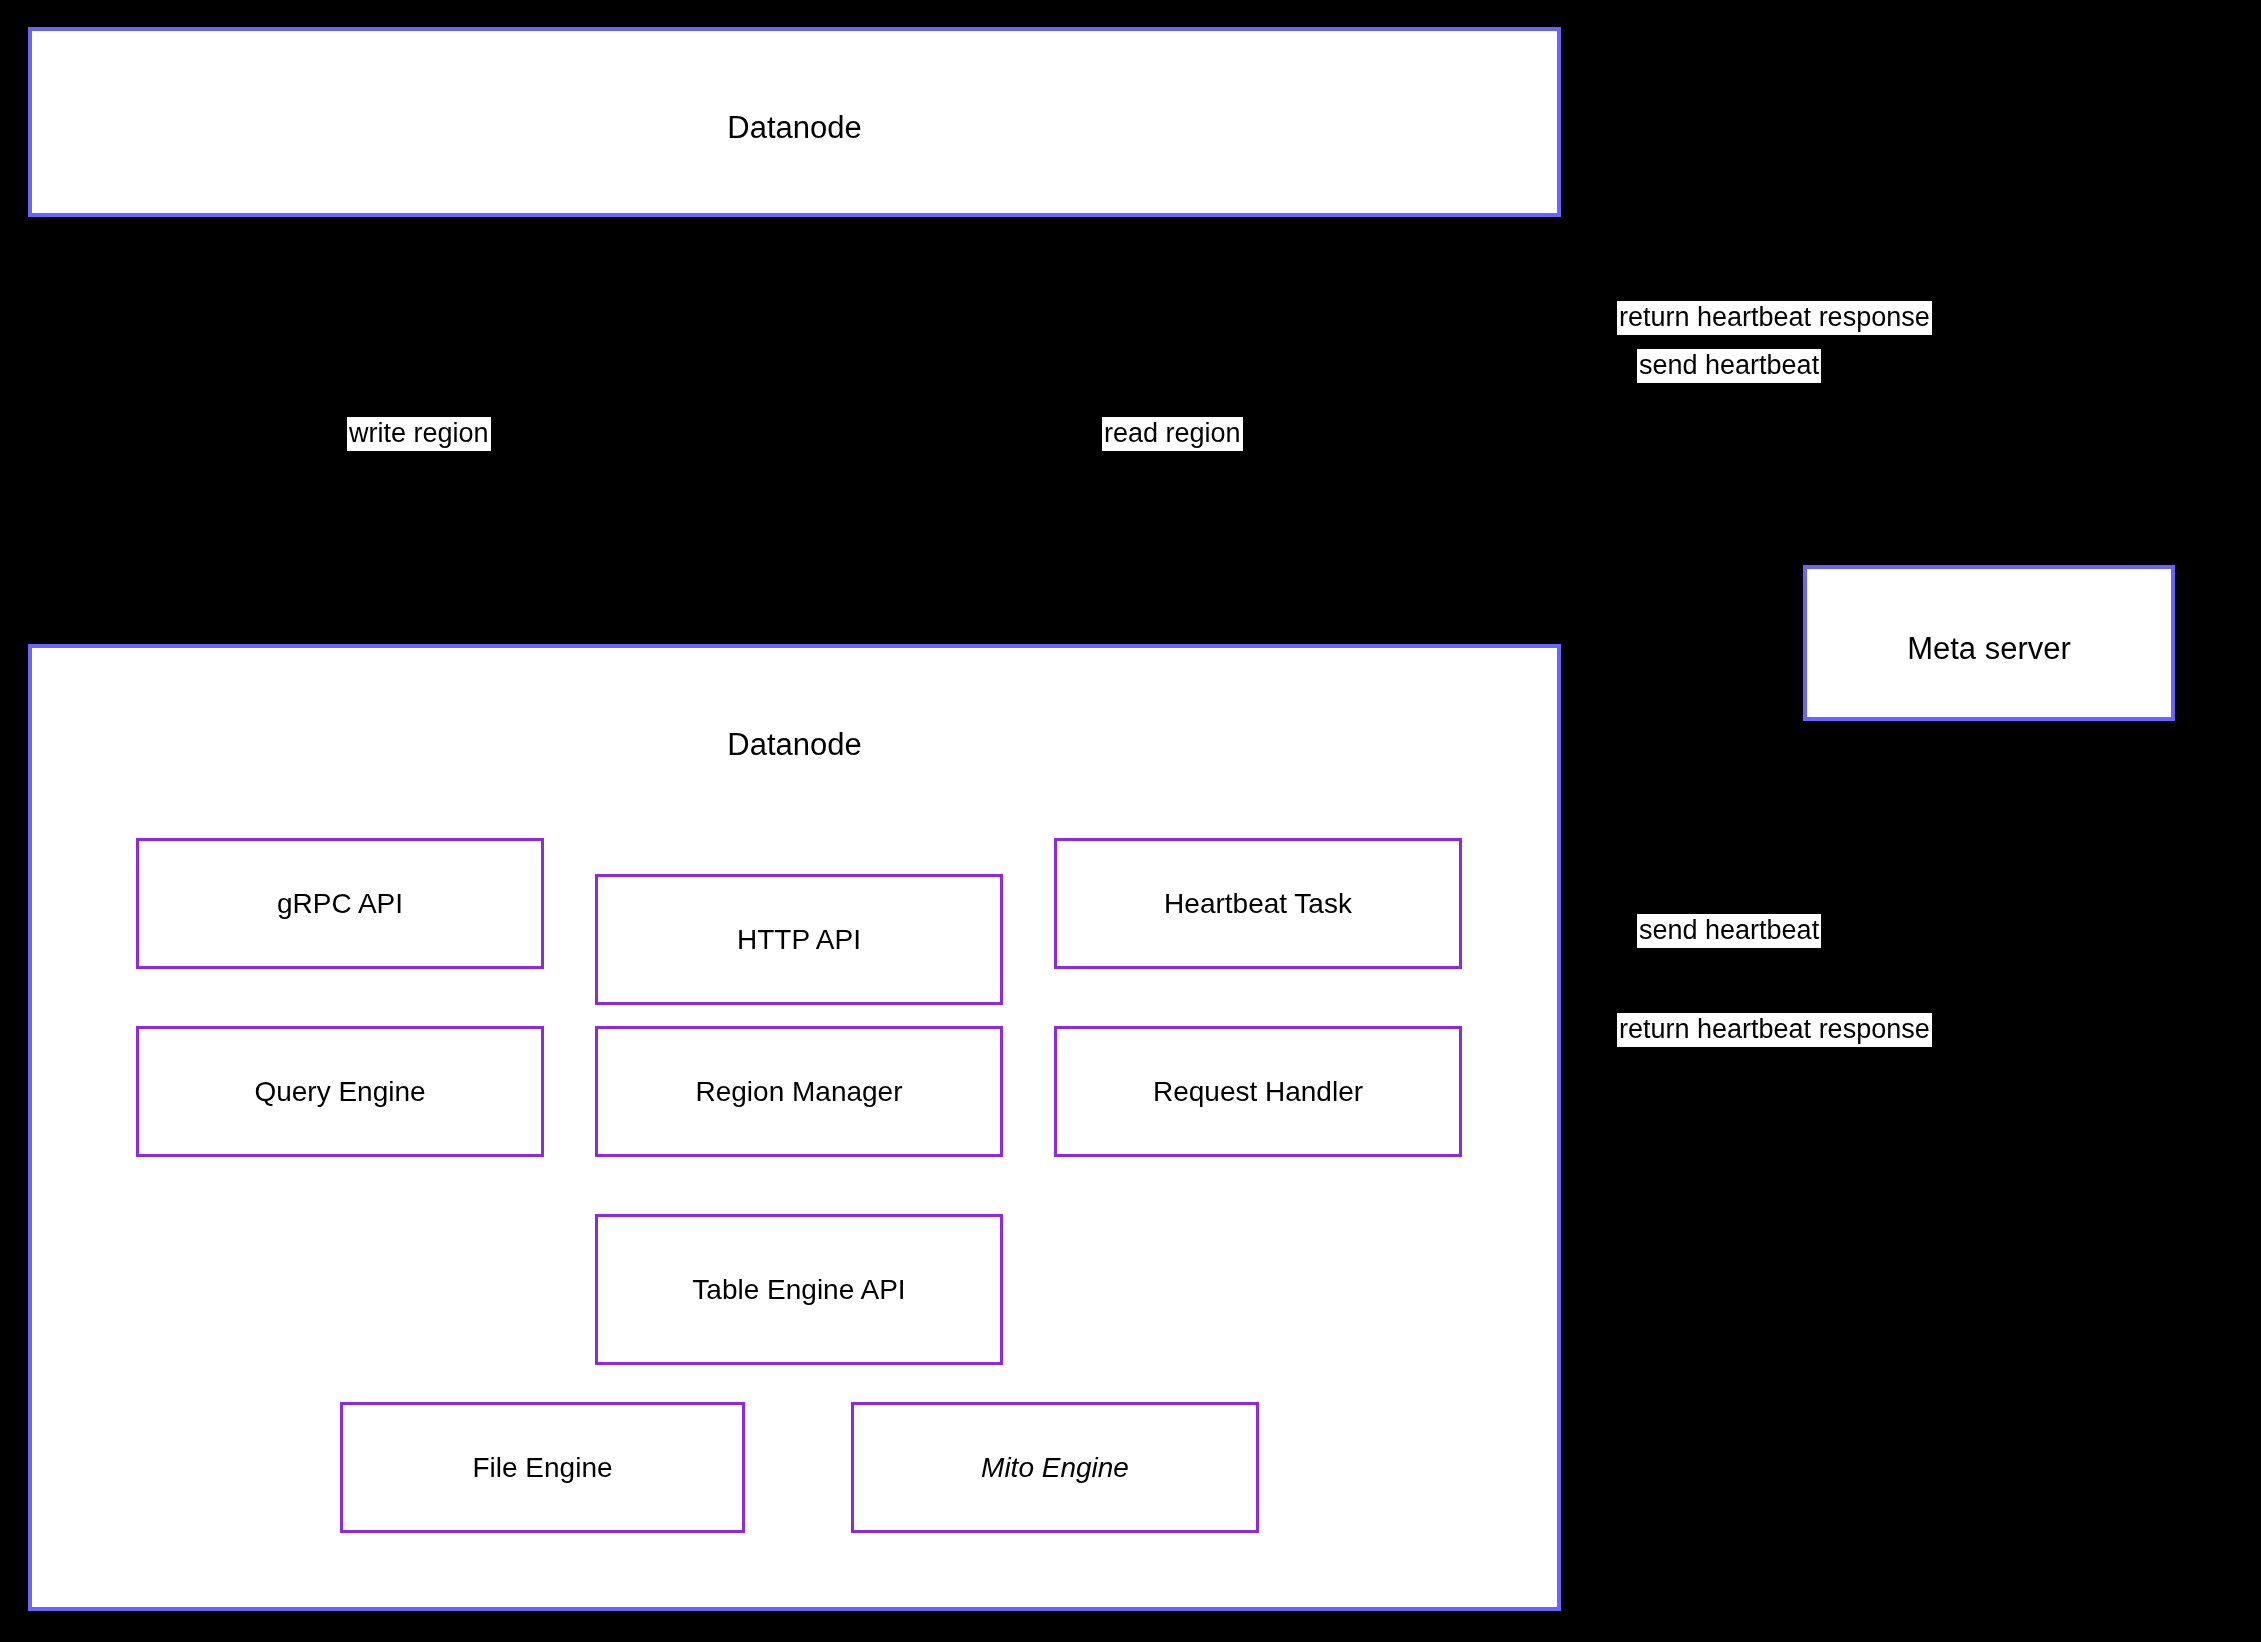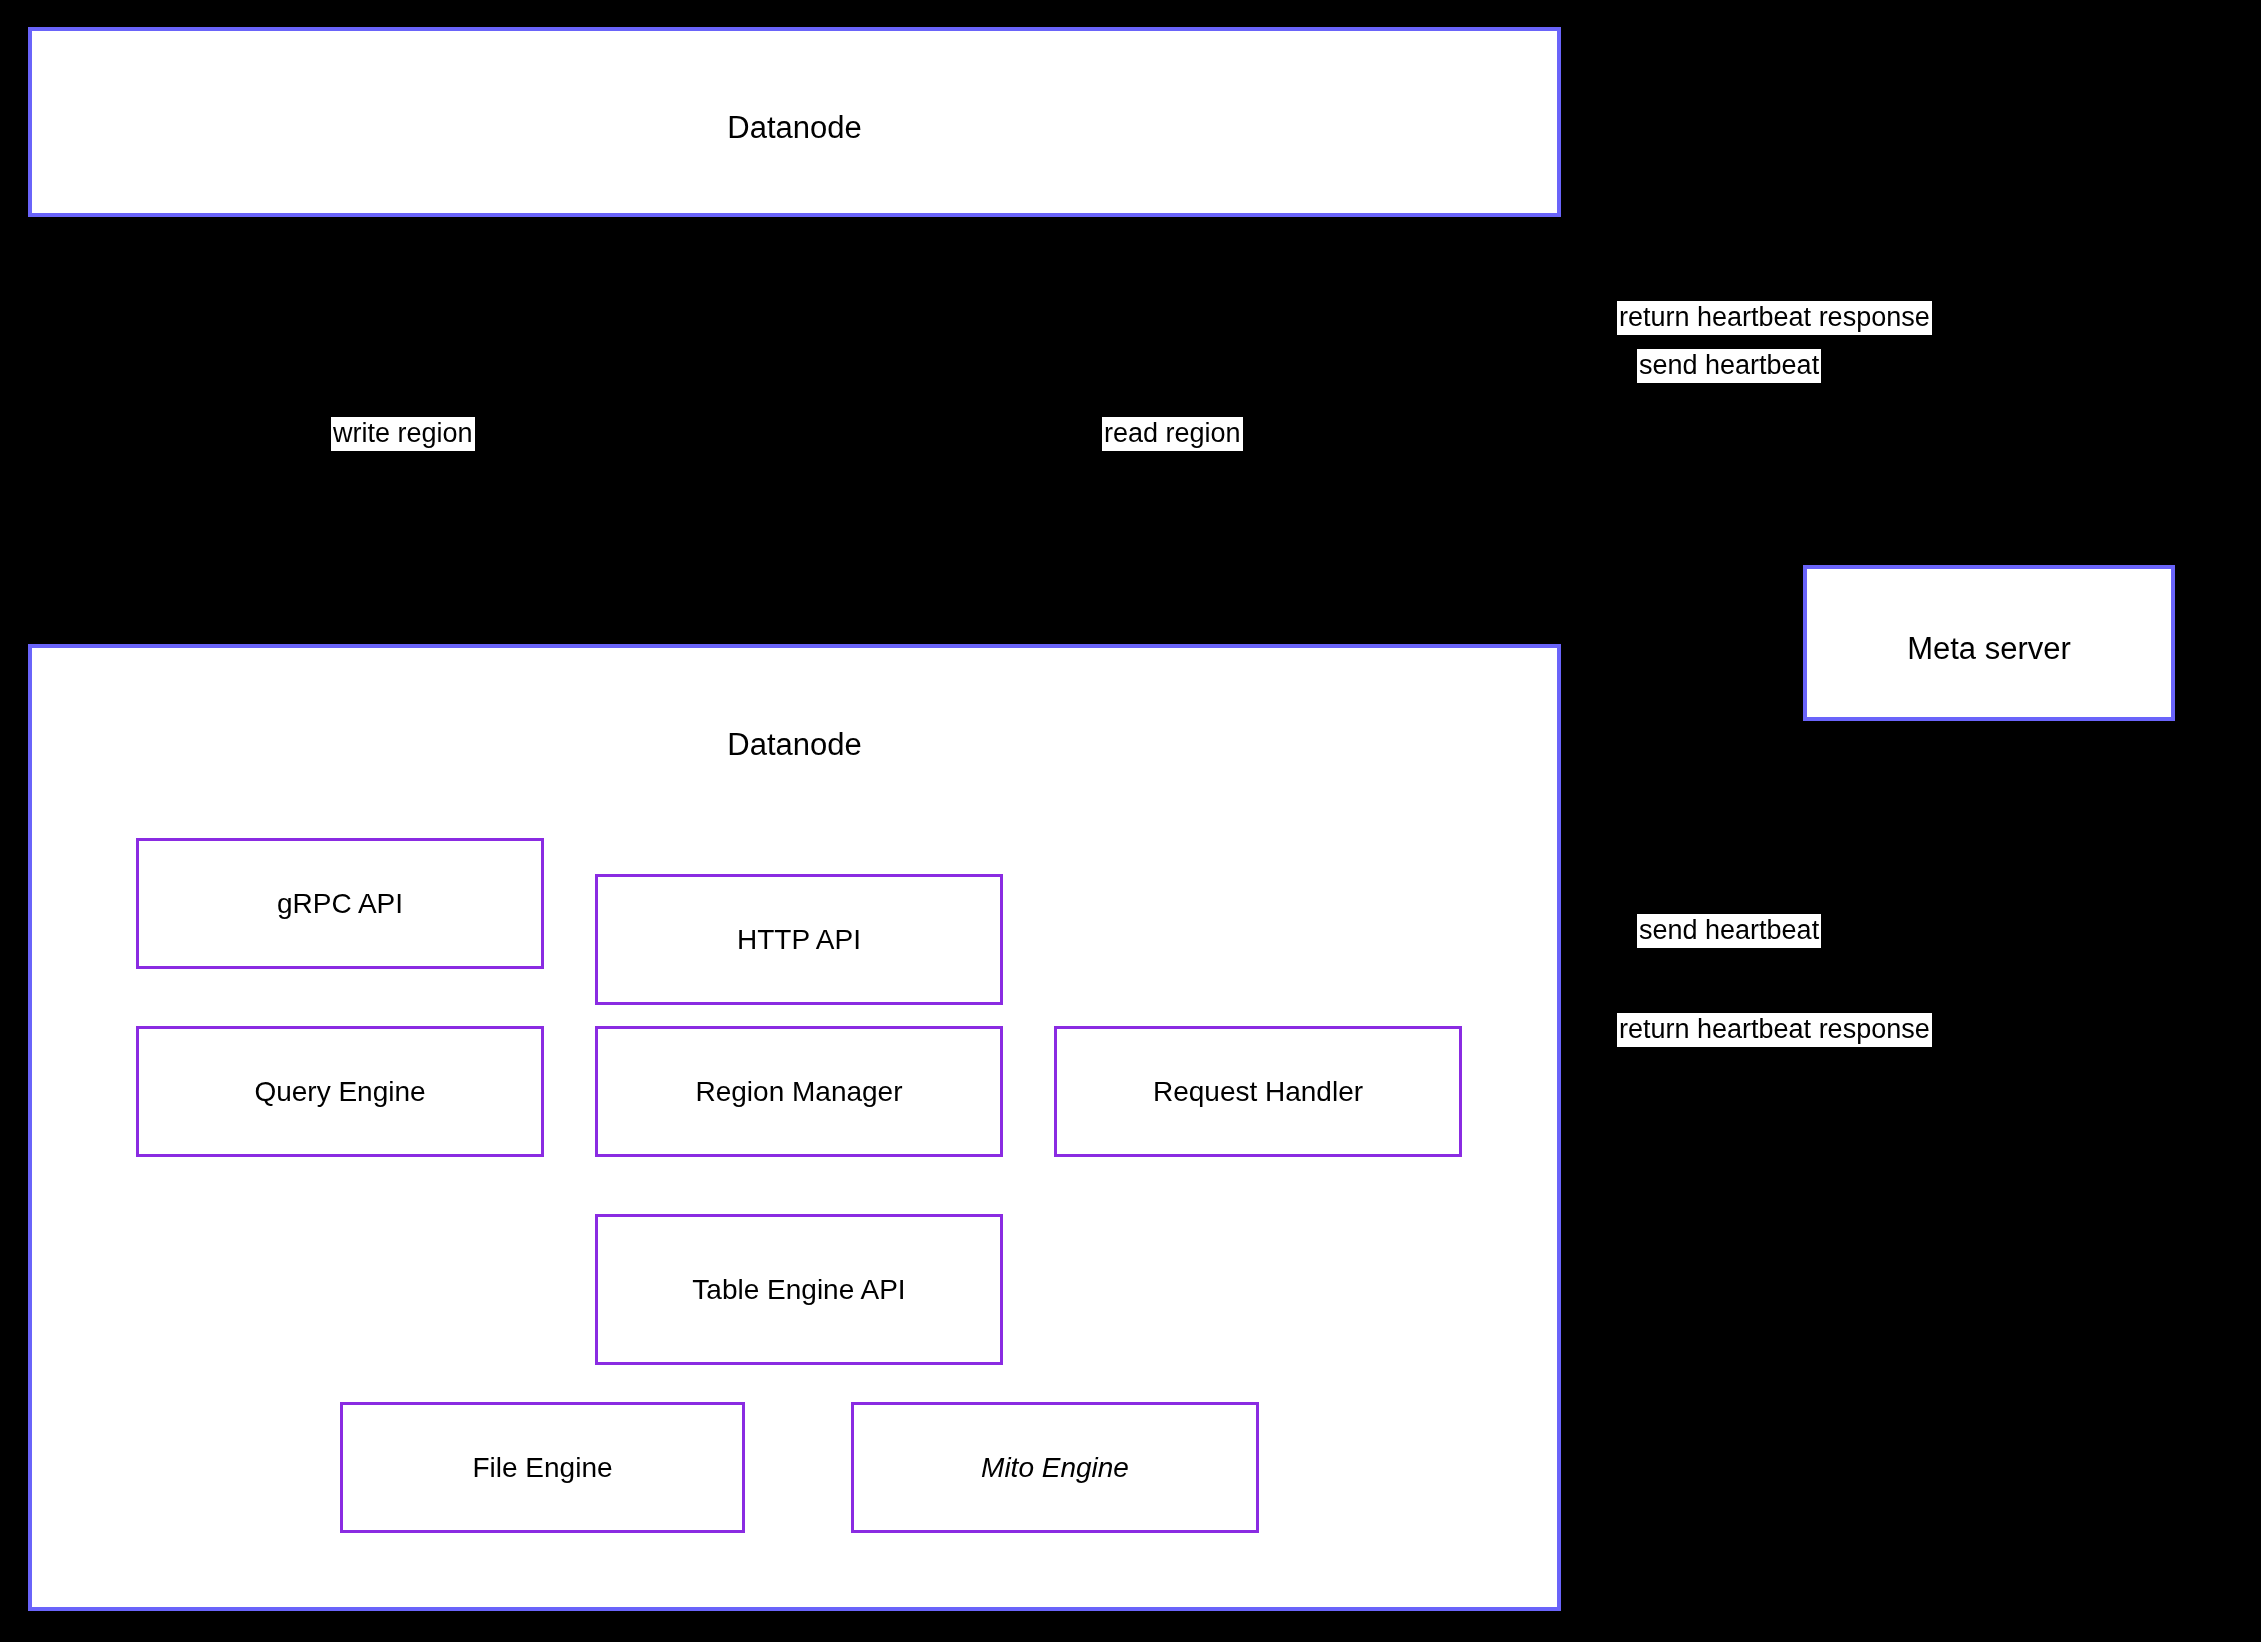--- a/index.html
+++ b/index.html
@@ -109,20 +109,23 @@
 
   <div class="node-outer" style="left:28px; top:644px; width:1533px; height:967px;">
     <div class="node-title" style="top:81px;">Datanode</div>
 
     <div class="node-inner" style="left:104px; top:190px; width:408px; height:131px;">
       <span>gRPC API</span>
     </div>
     <div class="node-inner" style="left:563px; top:190px; width:408px; height:131px;margin-top:36px;">
       <span>HTTP API</span>
     </div>
+    <div class="node-inner" style="left:1022px; top:190px; width:408px; height:131px;">
+      <span>Heartbeat Task</span>
+    </div>
 
     <div class="node-inner" style="left:104px; top:378px; width:408px; height:131px;">
       <span>Query Engine</span>
     </div>
     <div class="node-inner" style="left:563px; top:378px; width:408px; height:131px;">
       <span>Region Manager</span>
     </div>
     <div class="node-inner" style="left:1022px; top:378px; width:408px; height:131px;">
       <span>Request Handler</span>
     </div>
@@ -132,21 +135,21 @@
     </div>
 
     <div class="node-inner" style="left:308px; top:754px; width:405px; height:131px;">
       <span>File Engine</span>
     </div>
     <div class="node-inner" style="left:819px; top:754px; width:408px; height:131px;font-style:italic;">
       <span>Mito Engine</span>
     </div>
   </div>
 
-  <div class="edge-label" style="left:331px; top:417px;">write region</div>
+  <div class="edge-label" style="left:347px; top:417px;">write region</div>
 
   <div class="edge-label" style="left:1102px; top:417px;">read region</div>
 
   <div class="edge-label" style="left:1617px; top:301px;">return heartbeat response</div>
 
   <div class="edge-label" style="left:1637px; top:349px;">send heartbeat</div>
 
   <div class="edge-label" style="left:1637px; top:914px;">send heartbeat</div>
 
   <div class="edge-label" style="left:1617px; top:1013px;">return heartbeat response</div>

